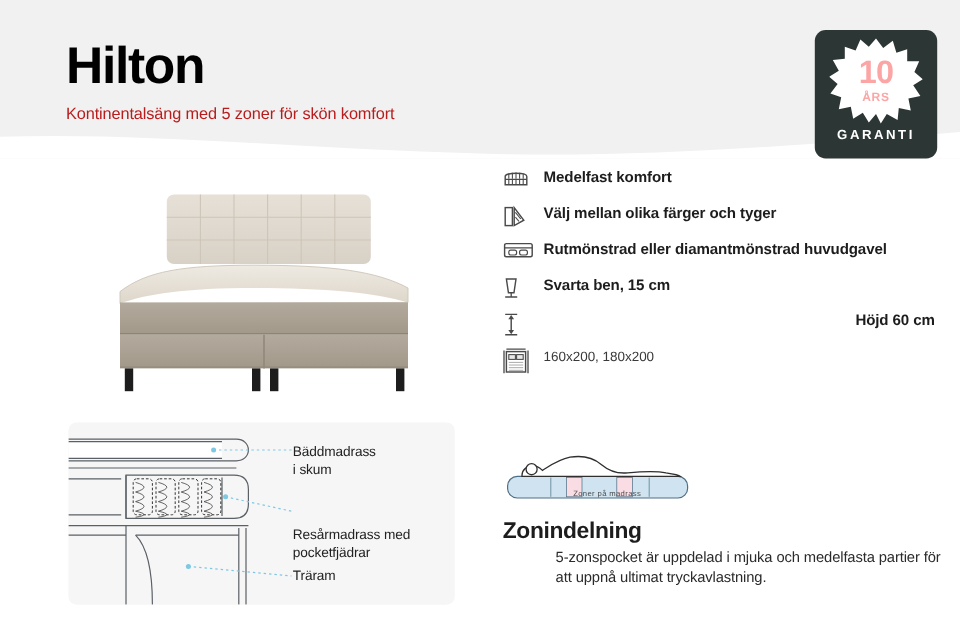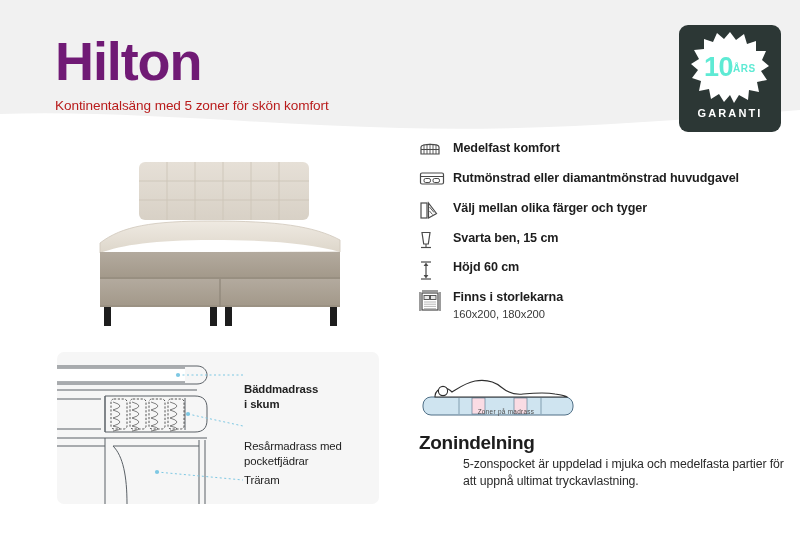--- a/index.html
+++ b/index.html
@@ -24,44 +24,44 @@
     background: #f1f1f1;
     overflow: hidden;
   }
   .header-band .wave {
     position: absolute; left: 0; bottom: -2px;
     width: 800px; height: 26px;
     display: block;
   }
   .title-block { position: absolute; left: 55px; top: 33px; }
   .title {
-    font-size: 54px; font-weight: bold; letter-spacing: -1.1px;
-    color: #701a75; line-height: 1.04;
+    font-size: 43px; font-weight: bold; letter-spacing: -1.1px;
+    color: #000000; line-height: 1.04;
   }
   .subtitle {
     margin-top: 9px;
     font-size: 13.6px; color: #b91c1c; letter-spacing: -0.1px;
   }
 
   
   .badge {
     position: absolute; left: 679px; top: 25px;
     width: 102px; height: 107px;
     background: #2c3735; border-radius: 9px;
     display: flex; flex-direction: column; align-items: center;
   }
   .badge .star-wrap {
     position: relative; width: 78px; height: 74px; margin-top: 5px;
   }
   .badge .star-wrap svg { position: absolute; left: 0; top: 0; }
   .badge .star-text {
     position: absolute; left: 0; top: 0; width: 78px; height: 74px;
-    display: flex; flex-direction: row;
+    display: flex; flex-direction: column;
     align-items: center; justify-content: center;
-    color: #5eead4;
+    color: #fca5a5;
   }
   .badge .years { font-size: 27px; font-weight: bold; line-height: 1; letter-spacing: -0.6px; }
   .badge .ars { font-size: 10px; font-weight: bold; letter-spacing: 0.6px; margin-top: 2px; }
   .badge .garanti {
     font-size: 11px; font-weight: bold; color: #ffffff;
     letter-spacing: 2.1px; margin-top: 3px;
   }
 
   
   .bed-photo {
@@ -86,36 +86,36 @@
     font-size: 12.6px; font-weight: bold; color: #1d1d1d;
     letter-spacing: -0.1px; line-height: 1.25;
   }
   .f-sub {
     font-size: 11.2px; color: #3a3a3a; line-height: 1.3; margin-top: 1px;
   }
   .feature-row.r1 { height: 30px; text-align: right; }
   .feature-row.r2 { height: 30px; }
   .feature-row.r3 { height: 30px; }
   .feature-row.r4 { height: 29px; }
-  .feature-row.r5 { height: 30px; }
+  .feature-row.r5 { height: 30px; justify-content: space-between; }
 
   
   .cut-panel {
     position: absolute; left: 57px; top: 352px;
     width: 322px; height: 152px;
     background: #f6f6f6; border-radius: 7px;
     overflow: hidden;
   }
   .cut-panel svg { display: block; }
   .cut-labels { position: absolute; left: 244px; top: 370px; width: 170px; }
   .cut-label {
     position: absolute; font-size: 11.4px; color: #222222;
     line-height: 1.28; letter-spacing: -0.1px;
   }
-  .cl1 { top: 12px; font-weight: bold; }
+  .cl1 { top: 0px; }
   .cl2 { top: 53px; margin-top: 16px; }
   .cl3 { top: 103px; }
 
   
   .zone-img {
     position: absolute; left: 419px; top: 368px;
     width: 175px; height: 58px;
   }
   .zone-caption {
     position: absolute; left: 446px; top: 408px;
@@ -229,45 +229,45 @@
               <line x1="14" y1="3" x2="14" y2="8"></line>
             <line x1="17" y1="3.5" x2="17" y2="8"></line>
           </g>
         </svg>
       </div>
       <div class="f-text">
         <div class="f-label">Medelfast komfort</div>
       </div>
     </div>
 
+    <div class="feature-row r2">
+      <div class="f-icon">
+        <svg width="20" height="19" viewBox="0 0 20 19">
+          <rect x="2" y="2" width="6" height="15" fill="#ffffff" stroke="#4a4a4a" stroke-width="1.2"></rect>
+          <path d="M9.5 2 L17.5 12.5 L9.5 17 Z" fill="#ffffff" stroke="#4a4a4a" stroke-width="1.2"></path>
+          <line x1="10.5" y1="6" x2="15" y2="11.5" stroke="#4a4a4a" stroke-width="0.9"></line>
+          <line x1="10.5" y1="10" x2="13.5" y2="13.5" stroke="#4a4a4a" stroke-width="0.9"></line>
+        </svg>
+      </div>
+      <div class="f-text">
+        <div class="f-label">Välj mellan olika färger och tyger</div>
+      </div>
+    </div>
+
     <div class="feature-row r3">
       <div class="f-icon">
         <svg width="26" height="15" viewBox="0 0 26 15">
           <rect x="1.5" y="2" width="23" height="11" rx="1.5" fill="#ffffff" stroke="#4a4a4a" stroke-width="1.2"></rect>
           <line x1="1.5" y1="5.5" x2="24.5" y2="5.5" stroke="#4a4a4a" stroke-width="1"></line>
           <rect x="5" y="7.5" width="6.5" height="4" rx="1.6" fill="#ffffff" stroke="#4a4a4a" stroke-width="1"></rect>
           <rect x="14" y="7.5" width="6.5" height="4" rx="1.6" fill="#ffffff" stroke="#4a4a4a" stroke-width="1"></rect>
         </svg>
       </div>
       <div class="f-text">
         <div class="f-label">Rutmönstrad eller diamantmönstrad huvudgavel</div>
-      </div>
-    </div>
-
-    <div class="feature-row r2">
-      <div class="f-icon">
-        <svg width="20" height="19" viewBox="0 0 20 19">
-          <rect x="2" y="2" width="6" height="15" fill="#ffffff" stroke="#4a4a4a" stroke-width="1.2"></rect>
-          <path d="M9.5 2 L17.5 12.5 L9.5 17 Z" fill="#ffffff" stroke="#4a4a4a" stroke-width="1.2"></path>
-          <line x1="10.5" y1="6" x2="15" y2="11.5" stroke="#4a4a4a" stroke-width="0.9"></line>
-          <line x1="10.5" y1="10" x2="13.5" y2="13.5" stroke="#4a4a4a" stroke-width="0.9"></line>
-        </svg>
-      </div>
-      <div class="f-text">
-        <div class="f-label">Välj mellan olika färger och tyger</div>
       </div>
     </div>
 
     <div class="feature-row r4">
       <div class="f-icon">
         <svg width="14" height="19" viewBox="0 0 14 19">
           <path d="M3 1.5 L11 1.5 L9.3 13 L4.7 13 Z" fill="#ffffff" stroke="#4a4a4a" stroke-width="1.2"></path>
           <line x1="2" y1="16.5" x2="12" y2="16.5" stroke="#4a4a4a" stroke-width="1.2"></line>
           <line x1="7" y1="13" x2="7" y2="16.5" stroke="#4a4a4a" stroke-width="1.1"></line>
         </svg>
@@ -305,21 +305,20 @@
             <line x1="5" y1="18.6" x2="17" y2="18.6"></line>
           </g>
           <g stroke="#4a4a4a" stroke-width="1.1">
             <line x1="1" y1="2" x2="1" y2="21"></line>
             <line x1="21" y1="2" x2="21" y2="21"></line>
             <line x1="3" y1="1" x2="19" y2="1"></line>
           </g>
         </svg>
       </div>
       <div class="f-text">
-        <div class="f-label">Finns i storlekarna</div>
         <div class="f-sub">160x200, 180x200</div>
       </div>
     </div>
   </div>
 
   <div class="cut-panel">
     <svg width="322" height="152" viewBox="0 0 322 152">
       <g stroke="#5a6066" stroke-width="1" fill="none">
 
         <path d="M-6 14 L140 14 C 146 14, 150 18, 150 23 C 150 28, 146 32, 140 32 L-6 32"></path>

